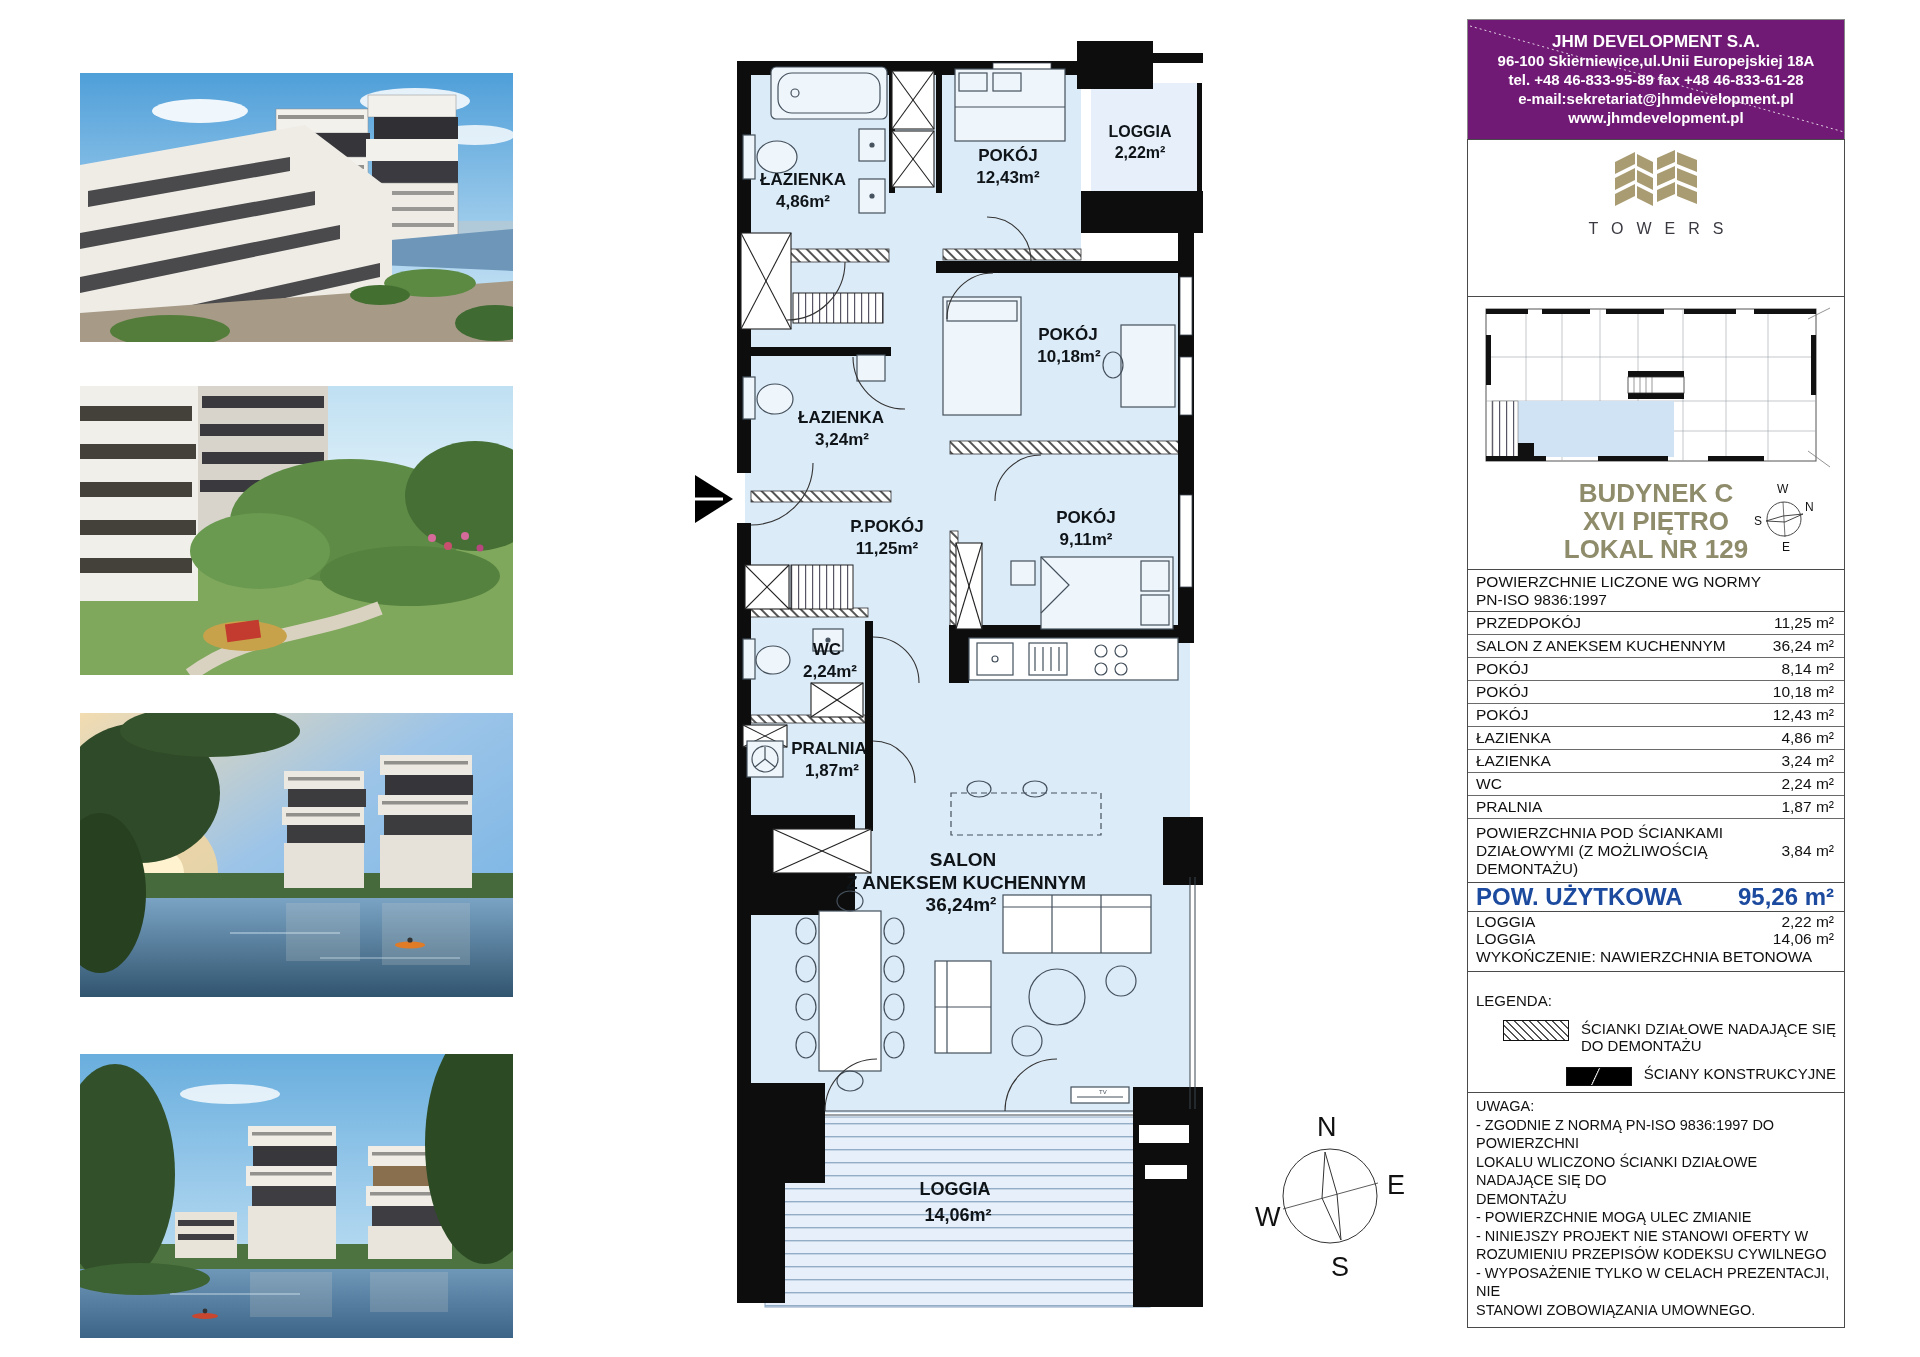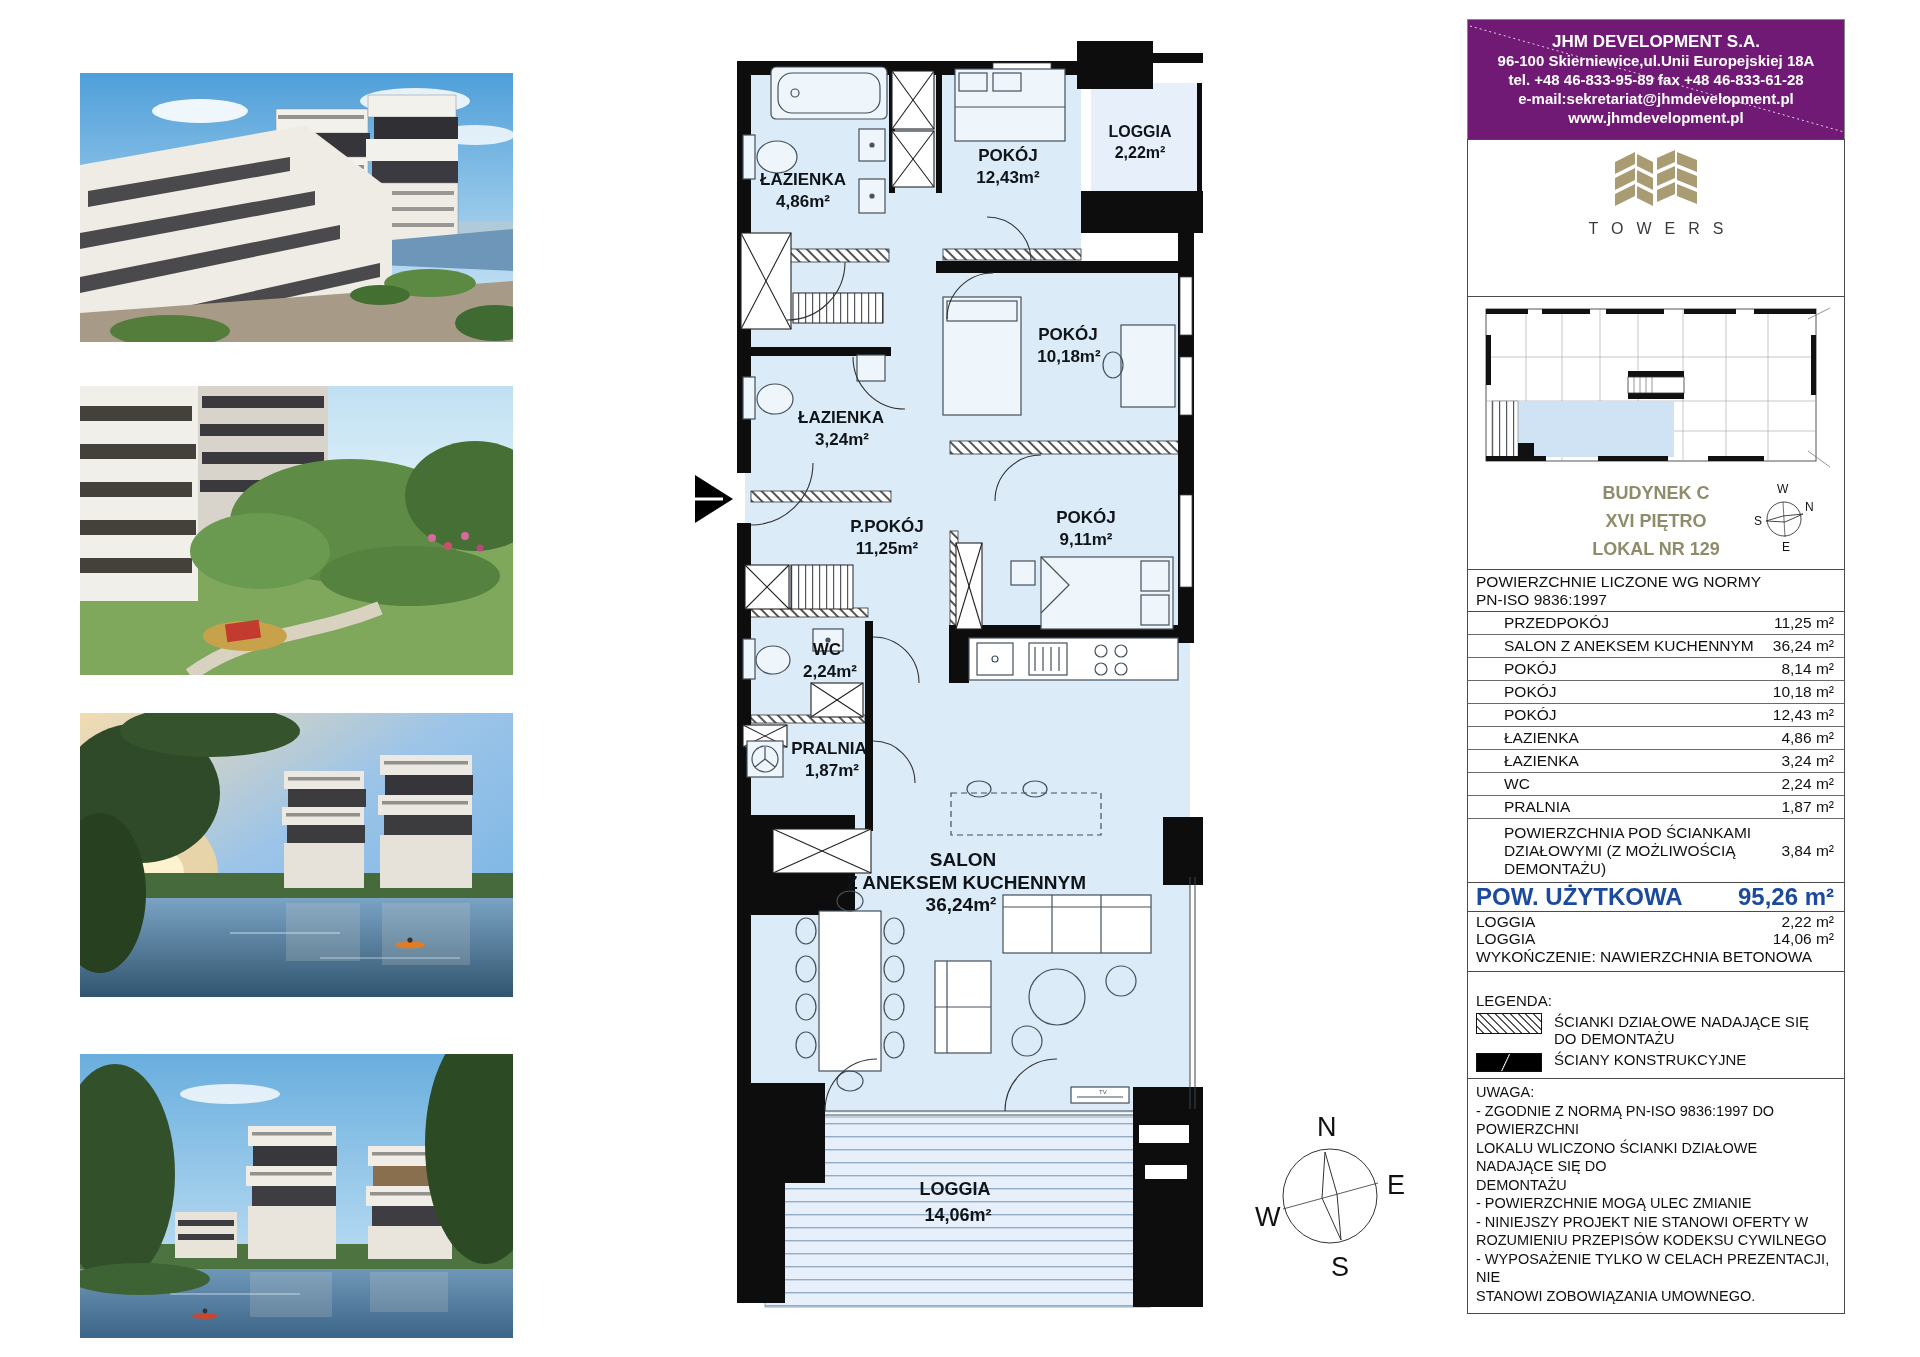--- a/index.html
+++ b/index.html
@@ -22,33 +22,33 @@
   .reg{font-size:24px;color:#1b3a6e;vertical-align:top;font-weight:bold;position:relative;top:6px;left:8px;}
   .dev{font-size:36px;font-weight:bold;color:#29abe2;letter-spacing:1px;margin-top:-6px;transform:scaleX(1.04);}
   .contact{background:#701a75;color:#fff;height:119px;text-align:center;padding-top:12px;box-sizing:border-box;position:relative;overflow:hidden;}
   .contact div{position:relative;font-size:15px;line-height:19px;font-weight:bold;}
   .contact .c-name{font-size:17px;}
   .aura-box{height:158px;text-align:center;padding-top:10px;}
   .aura-name{font-size:38px;letter-spacing:16px;color:#2d2d35;margin-top:2px;padding-left:16px;}
   .aura-sub{font-size:16px;letter-spacing:13px;color:#3a3a42;margin-top:2px;padding-left:13px;}
   .plan-box{height:274px;}
   .mini-plan{display:block;margin:8px auto 0 auto;}
-  .unit-lines{text-align:center;font-size:18px;font-weight:bold;color:#8f8c6b;line-height:28px;margin-top:2px;}
+  .unit-lines{text-align:center;font-size:26px;font-weight:bold;color:#8f8c6b;line-height:28px;margin-top:2px;}
   .mini-compass{position:absolute;right:22px;bottom:14px;}
   .t-header{font-size:15.5px;line-height:18px;padding:3px 8px 2px 8px;border-bottom:1px solid #4a4a4a;}
   .t-row{display:flex;justify-content:space-between;align-items:center;font-size:15.5px;height:22px;padding:0 10px 0 8px;border-bottom:1px solid #6a6a6a;}
   .t-row.tall{height:63px;}
-  .t-row .lab{text-align:left;margin-left:28px;}
+  .t-row .lab{text-align:left;}
   .t-row .val{text-align:right;white-space:nowrap;}
   .t-total{display:flex;justify-content:space-between;align-items:center;font-size:24px;font-weight:bold;color:#1c4a9e;height:28px;padding:0 10px 0 8px;}
   .l-row{display:flex;justify-content:space-between;font-size:15.5px;line-height:16.5px;padding:0 10px 0 8px;}
   .l-finish{font-size:15.5px;padding:1px 8px 3px 8px;}
   .legend-box{padding:4px 8px 6px 8px;}
   .legend-title{font-size:15px;margin-top:16px;}
-  .legend-item{display:flex;align-items:flex-start;margin-top:4px;}
+  .legend-item{display:flex;align-items:flex-start;margin-top:11px;justify-content:flex-end;}
   .swatch{width:64px;height:19px;border:1px solid #111;margin-right:12px;flex:0 0 auto;}
   .swatch.hatch{background:repeating-linear-gradient(45deg,#ffffff 0 4px,#555 4px 5.4px);}
   .swatch.solid{background:linear-gradient(115deg,#000 44%,#fff 45%,#000 47%),#000;height:17px;margin-top:2px;}
   .legend-item .txt{font-size:15px;line-height:17px;}
   .notes-box{padding:4px 8px 8px 8px;font-size:14.5px;line-height:18.5px;}
 </style>
 </head>
 <body>
 
 <div class="photo" style="top:73px;height:269px;">

